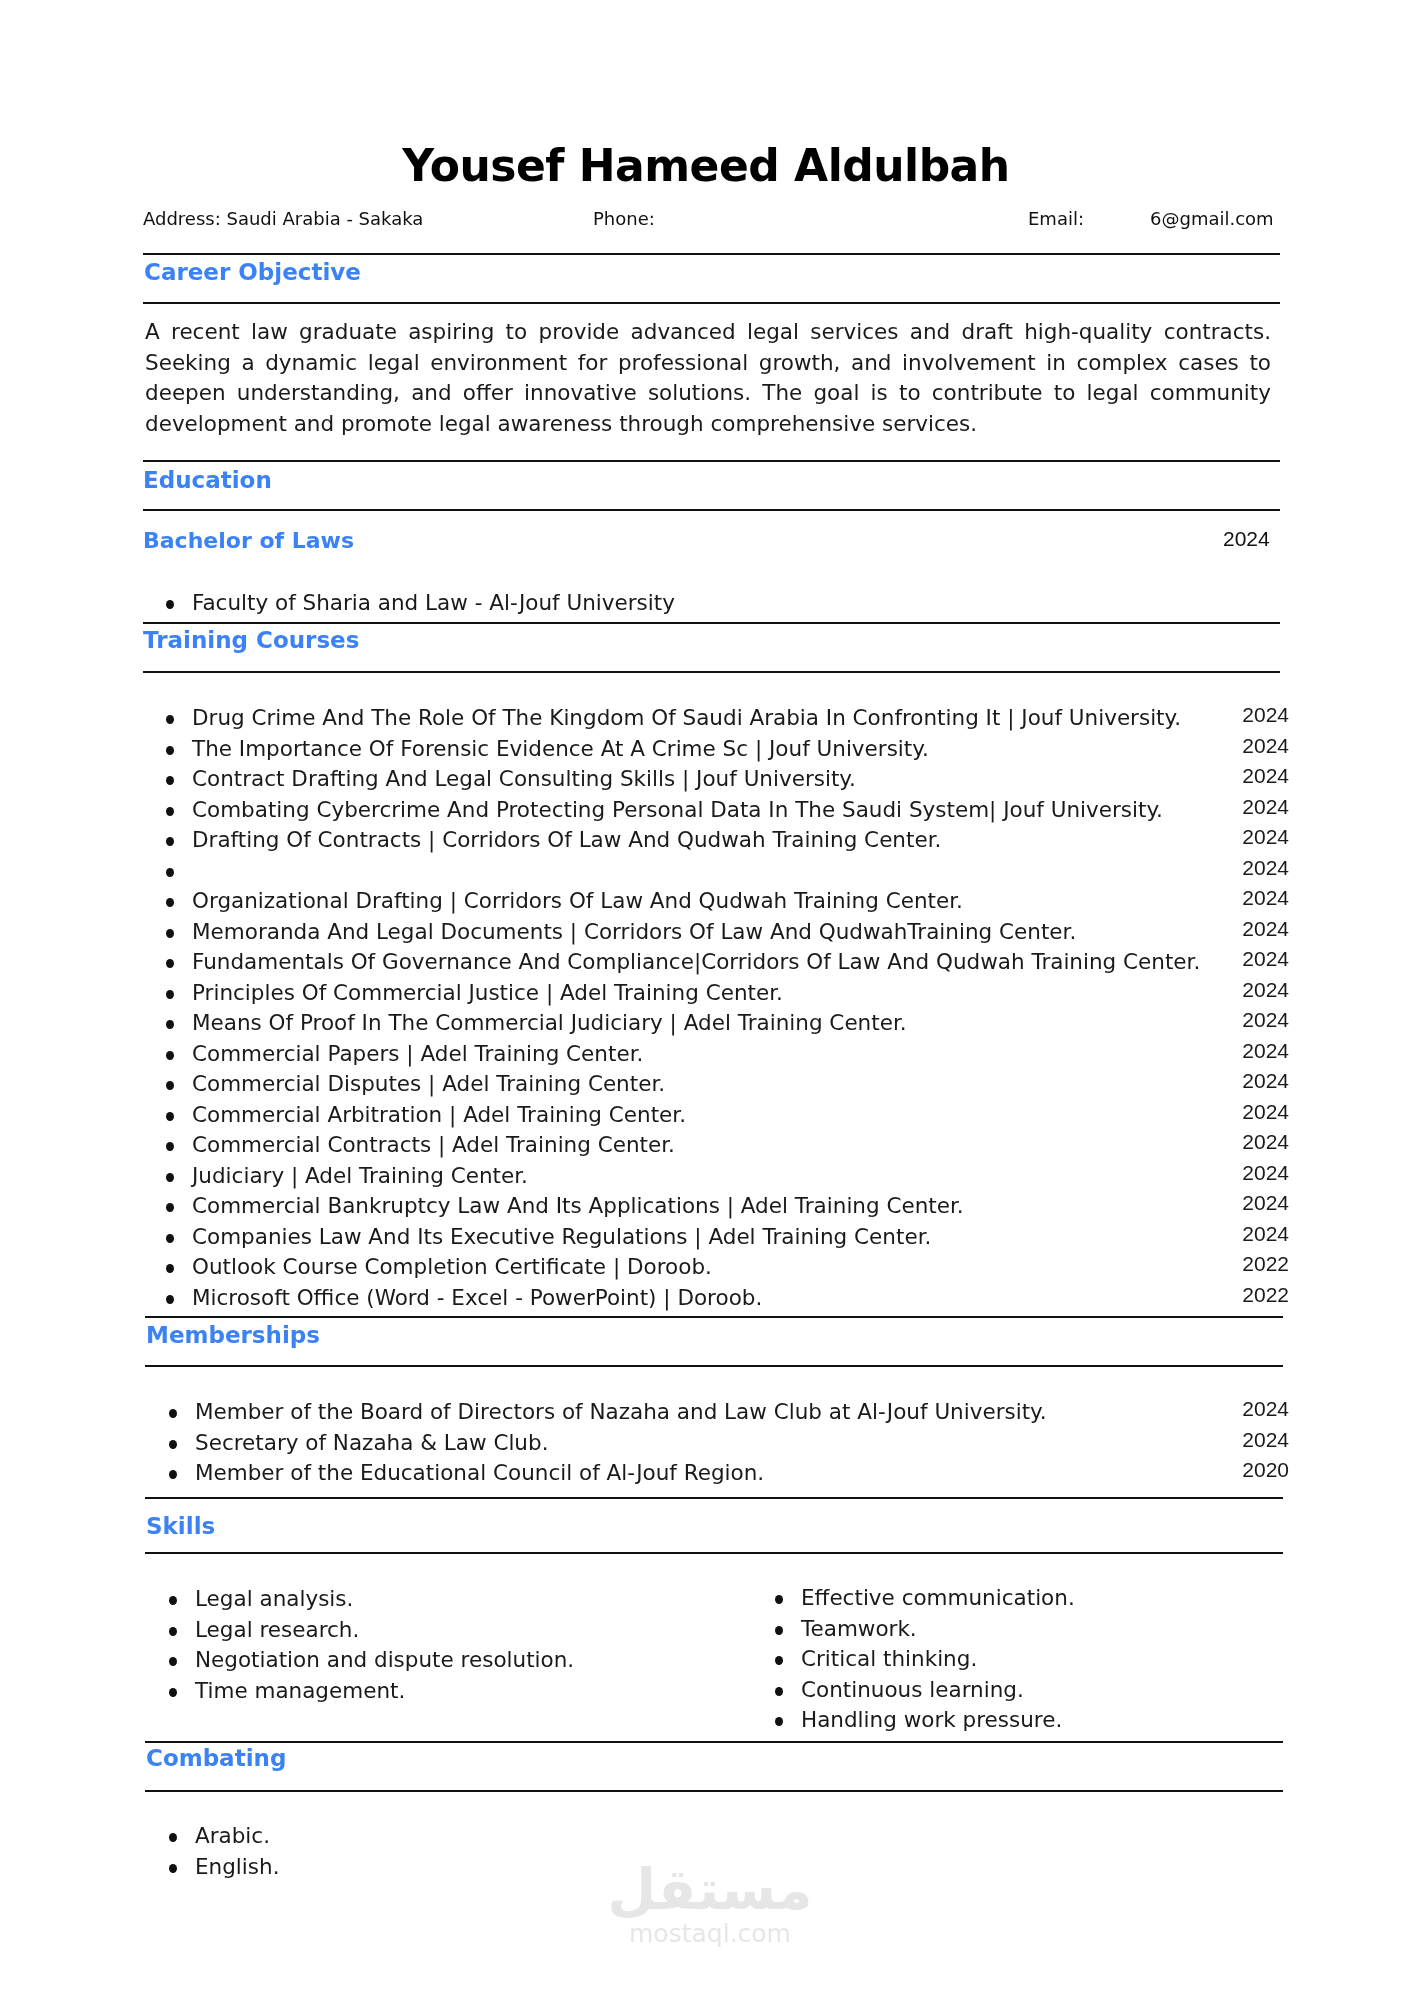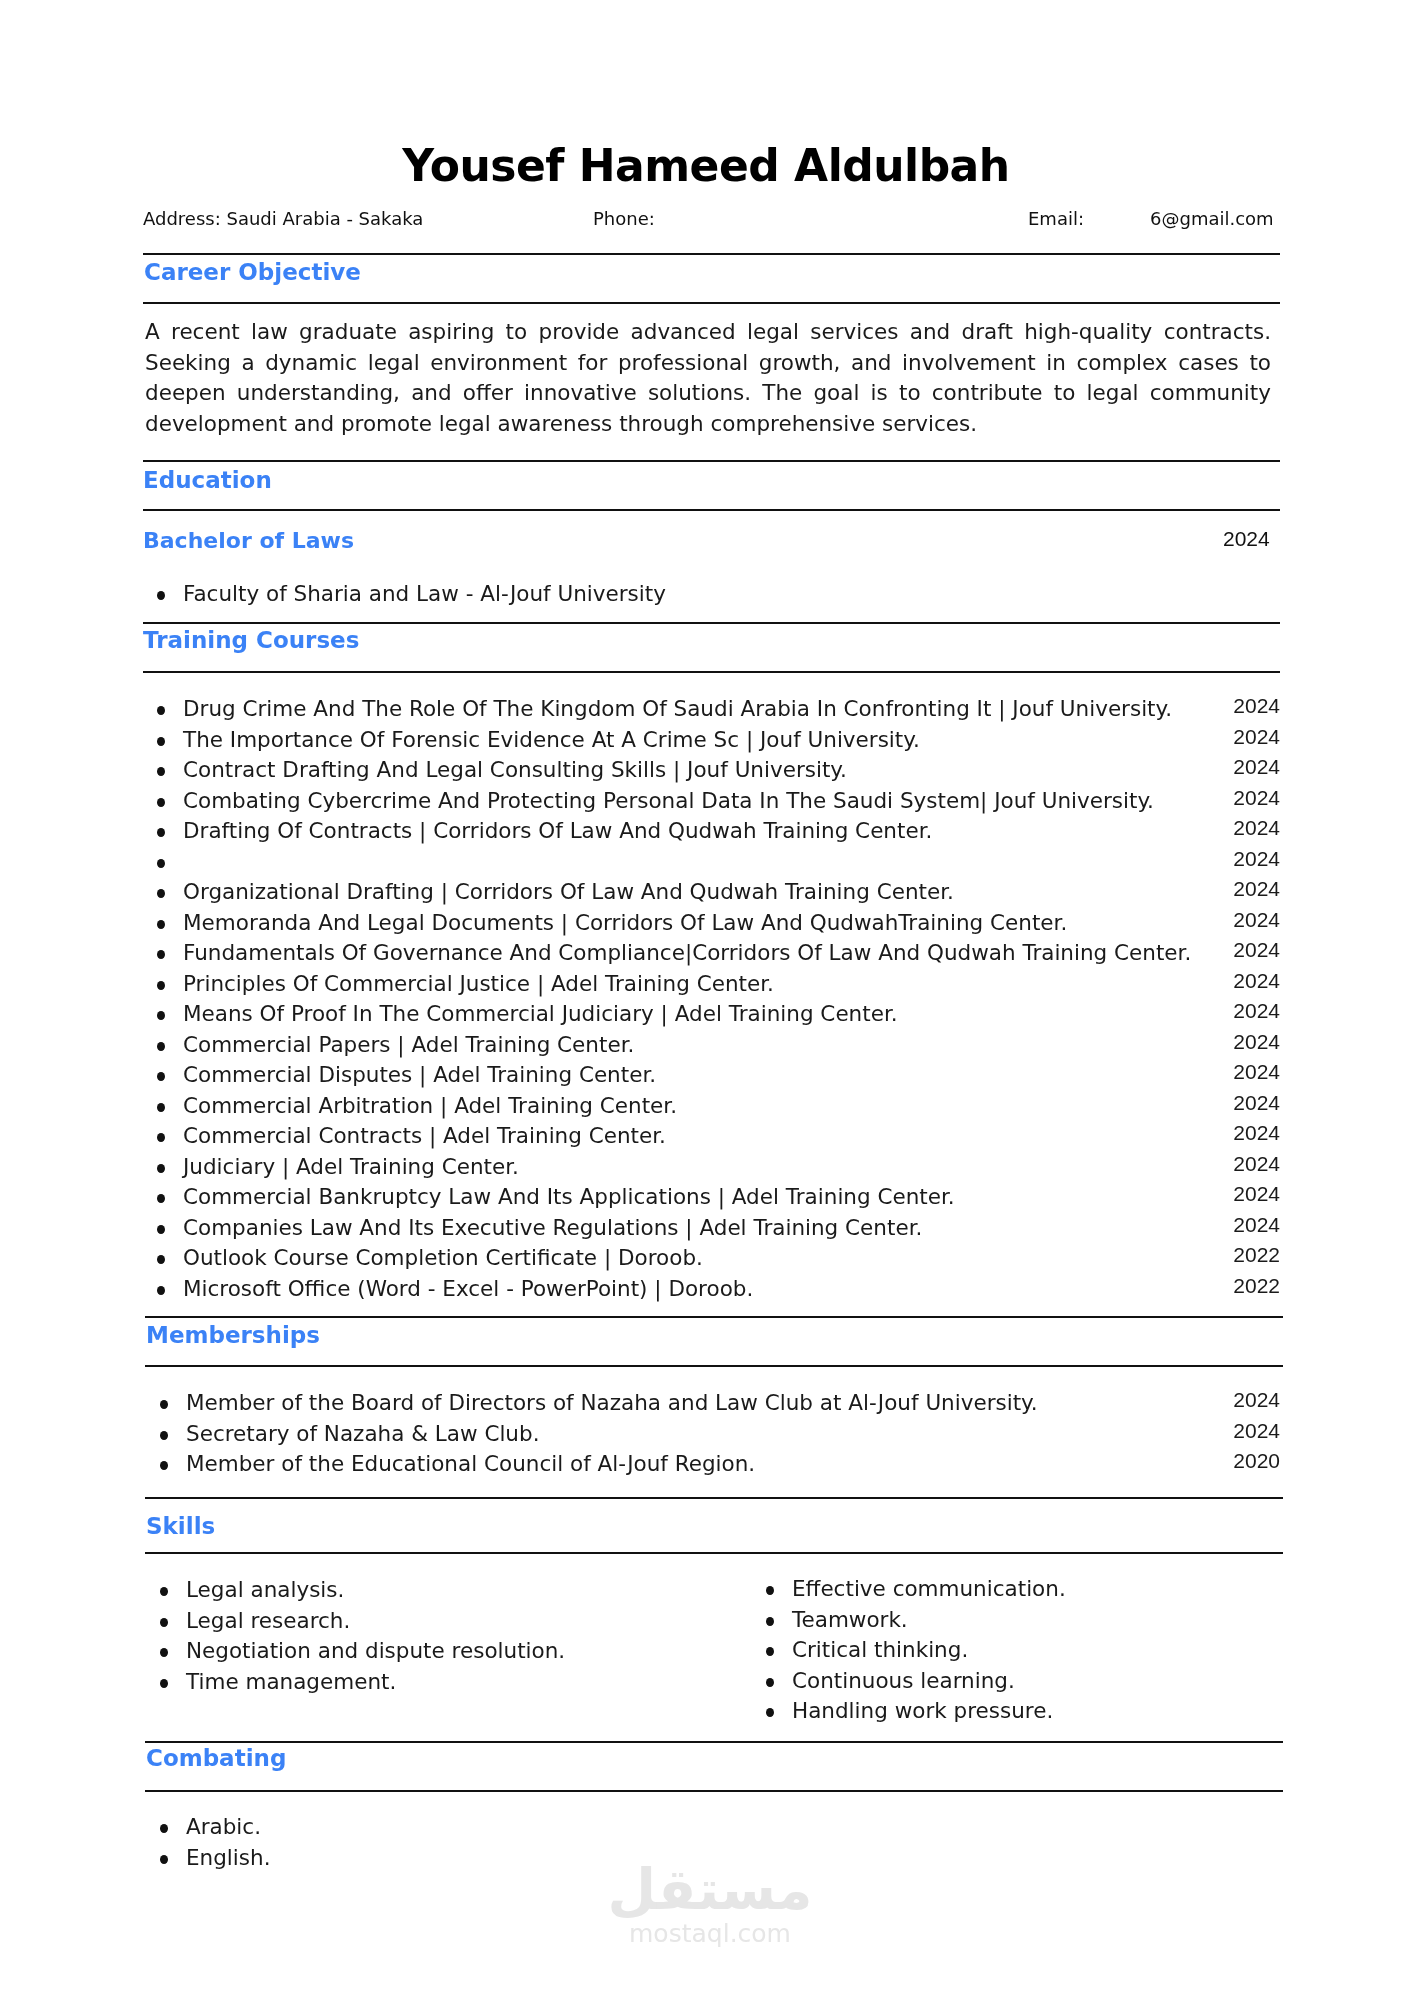--- a/index.html
+++ b/index.html
@@ -4,21 +4,21 @@
 <style>
   html,body{margin:0;padding:0;background:#fff;}
   body{width:1412px;height:2000px;position:relative;overflow:hidden;font-family:"DejaVu Sans","Liberation Sans",sans-serif;color:#111;}
   .abs{position:absolute;}
   .title{left:0;width:1412px;top:140px;text-align:center;font-size:44px;font-weight:bold;letter-spacing:-0.5px;color:#000;}
   .contact{top:208px;font-size:18px;color:#111;white-space:nowrap;}
   .rule{left:143px;width:1137px;height:2px;background:#111;}
   .rule.b{left:145px;width:1138px;}
   .heading{font-size:23px;font-weight:bold;color:#3b82f6;white-space:nowrap;}
   .para{left:145px;top:317px;width:1126px;font-size:21.5px;line-height:30.5px;text-align:justify;color:#1a1a1a;}
-  .list{margin:6px;padding:0;list-style:none;text-align:right;}
+  .list{margin:15px;padding:0;list-style:none;text-align:right;}
   .li{position:relative;height:30.5px;line-height:30.5px;font-size:21.5px;white-space:nowrap;color:#1a1a1a;}
   .li .dot{position:absolute;left:0;top:12px;width:8px;height:9px;border-radius:50%;background:#111;}
   .li .txt{position:absolute;left:26px;top:0;}
   .li .yr{position:absolute;right:0;top:-3px;font-family:"Liberation Sans",sans-serif;font-size:21px;}
   .year{font-family:"Liberation Sans",sans-serif;font-size:21px;}
   .wm{left:600px;top:1860px;width:220px;text-align:center;color:#e6e6e6;}
   .wm .ar{font-size:56px;font-weight:bold;line-height:60px;}
   .wm .lat{font-size:25px;line-height:28px;}
 </style>
 </head>

